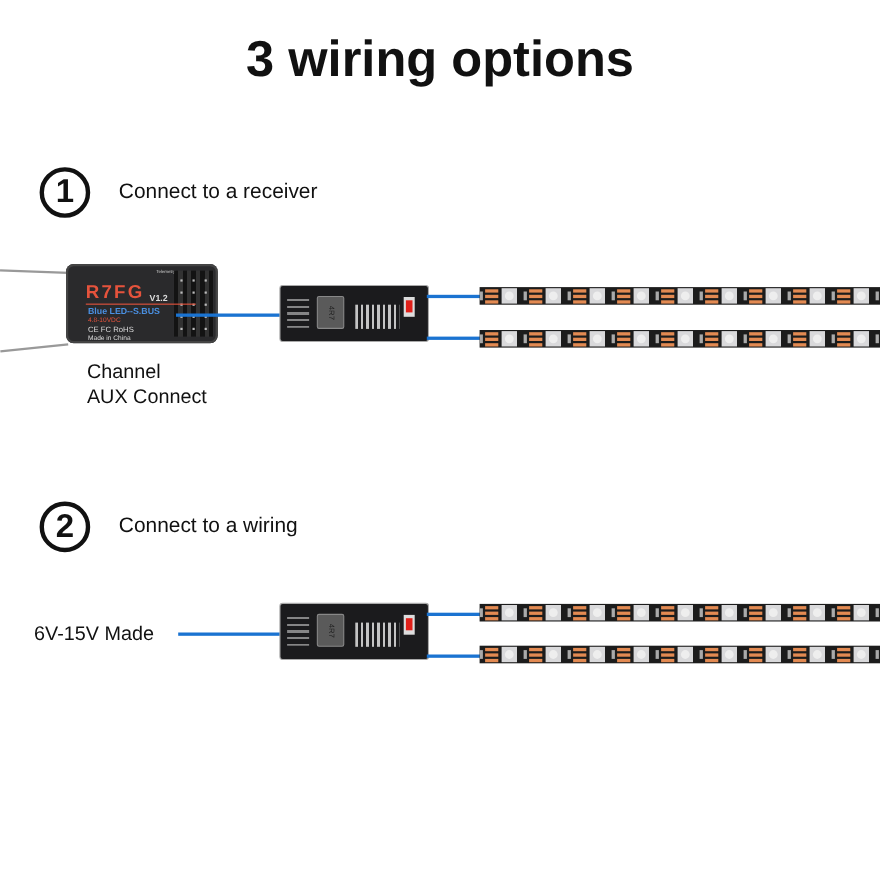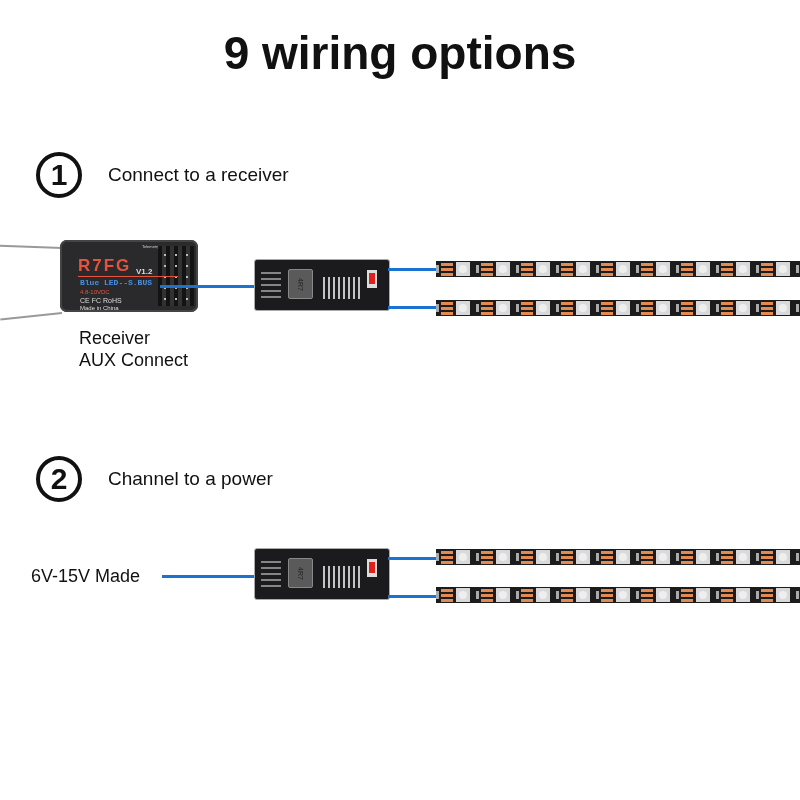--- a/index.html
+++ b/index.html
@@ -8,21 +8,21 @@
   .title{left:0;width:800px;top:26px;text-align:center;font-size:46px;font-weight:bold;color:#111;}
   .num{width:46px;height:46px;border:4px solid #111;border-radius:50%;box-sizing:border-box;text-align:center;line-height:38px;font-size:30px;font-weight:bold;}
   .step-label{font-size:19px;text-align:right;}
   .lbl{font-size:18px;line-height:22px;}
   .wire{background:#1a73d1;height:3px;}
   .antenna{position:absolute;height:2px;background:#999;}
   .rx{position:absolute;left:60px;top:240px;width:138px;height:72px;background:#2a2a2c;border-radius:7px;box-shadow:0 0 0 2px #444 inset;}
   .rx .name{position:absolute;left:18px;top:16px;color:#e5533c;font-weight:bold;font-size:17px;letter-spacing:2px;}
   .rx .ver{position:absolute;left:76px;top:27px;color:#ddd;font-size:8px;font-weight:bold;}
   .rx .line1{position:absolute;left:18px;top:36px;width:100px;height:1px;background:#e5533c;}
-  .rx .blue{position:absolute;left:20px;top:38px;color:#4a90e2;font-size:8px;font-weight:bold;font-family:Liberation Mono, monospace;}
+  .rx .blue{position:absolute;left:20px;top:38px;color:#4a90e2;font-size:8px;font-weight:bold;}
   .rx .volt{position:absolute;left:20px;top:49px;color:#e5533c;font-size:6px;}
   .rx .cert{position:absolute;left:20px;top:57px;color:#ddd;font-size:7px;}
   .rx .made{position:absolute;left:20px;top:65px;color:#ddd;font-size:6px;}
   .rx .tele{position:absolute;left:82px;top:4px;color:#ccc;font-size:4px;}
   .pins{position:absolute;left:98px;top:6px;width:36px;height:60px;background:repeating-linear-gradient(90deg,#111 0 4px,#333 4px 8px);opacity:.9;}
   .pin-dot{position:absolute;width:2px;height:2px;background:#ccc;}
   .board{position:absolute;width:134px;height:50px;background:#1b1b1d;border:1px solid #aaa;border-radius:3px;}
   .board .coil{position:absolute;left:33px;top:9px;width:23px;height:28px;background:#5a5a5a;border:1px solid #888;border-radius:2px;color:#222;font-size:7px;writing-mode:vertical-rl;text-align:center;line-height:23px;}
   .board .chip{position:absolute;left:68px;top:17px;width:40px;height:22px;background:repeating-linear-gradient(90deg,#eee 0 2px,#1b1b1d 2px 5px);opacity:.8;}
   .board .btn{position:absolute;left:112px;top:10px;width:10px;height:18px;background:#ddd;}
@@ -31,21 +31,21 @@
   .strip{position:absolute;height:16px;background:#1c1c1c;overflow:hidden;}
   .seg{position:absolute;top:0;height:16px;width:40px;}
   .seg .led{position:absolute;left:20px;top:1px;width:14px;height:14px;background:#d9d9db;}
   .seg .led::after{content:"";position:absolute;left:3px;top:3px;width:8px;height:8px;border-radius:50%;background:#eee;}
   .seg .pad{position:absolute;left:5px;top:2px;width:12px;height:3px;background:#e38a52;box-shadow:0 5px 0 #e38a52,0 10px 0 #e38a52;}
   .seg .ic{position:absolute;left:0;top:4px;width:3px;height:8px;background:#aaa;}
 </style>
 </head>
 <body>
 
-<div class="abs title">9 wiring options</div>
+<div class="abs title">3 wiring options</div>
 
 <div class="abs num" style="left:36px;top:152px;">1</div>
 <div class="abs step-label" style="left:108px;top:164px;">Connect to a receiver</div>
 
 <div class="antenna" style="left:0;top:247px;width:62px;transform:rotate(2deg);transform-origin:right;"></div>
 <div class="antenna" style="left:0;top:312px;width:62px;transform:rotate(-6deg);transform-origin:right;"></div>
 
 <div class="rx">
   <div class="tele">Telemetry</div>
   <div class="pins">
@@ -69,21 +69,21 @@
   <div class="ver">V1.2</div>
   <div class="line1"></div>
   <div class="blue">Blue LED--S.BUS</div>
   <div class="volt">4.8-10VDC</div>
   <div class="cert">CE FC RoHS</div>
   <div class="made">Made in China</div>
 </div>
 
 <div class="abs wire" style="left:160px;top:285px;width:96px;"></div>
 
-<div class="abs lbl" style="left:79px;top:327px;">Receiver</div>
+<div class="abs lbl" style="left:79px;top:327px;">Channel</div>
 <div class="abs lbl" style="left:79px;top:349px;">AUX Connect</div>
 
 <div class="board" style="left:254px;top:259px;">
   <div class="smd"></div>
   <div class="coil">4R7</div>
   <div class="chip"></div>
   <div class="btn"></div>
 </div>
 
 <div class="abs wire" style="left:388px;top:268px;width:50px;"></div>
@@ -184,21 +184,21 @@
       <div class="ic"></div>
       <div class="pad"></div>
       <div class="led"></div>
     </div>
     <div class="seg" style="left: 360px;">
       <div class="ic"></div>
     </div>
   </div>
 
 <div class="abs num" style="left:36px;top:456px;">2</div>
-<div class="abs step-label" style="left:108px;top:468px;">Channel to a power</div>
+<div class="abs step-label" style="left:108px;top:468px;">Connect to a wiring</div>
 
 <div class="abs lbl" style="left:31px;top:565px;">6V-15V Made</div>
 <div class="abs wire" style="left:162px;top:575px;width:94px;"></div>
 
 <div class="board" style="left:254px;top:548px;">
   <div class="smd"></div>
   <div class="coil">4R7</div>
   <div class="chip"></div>
   <div class="btn"></div>
 </div>

